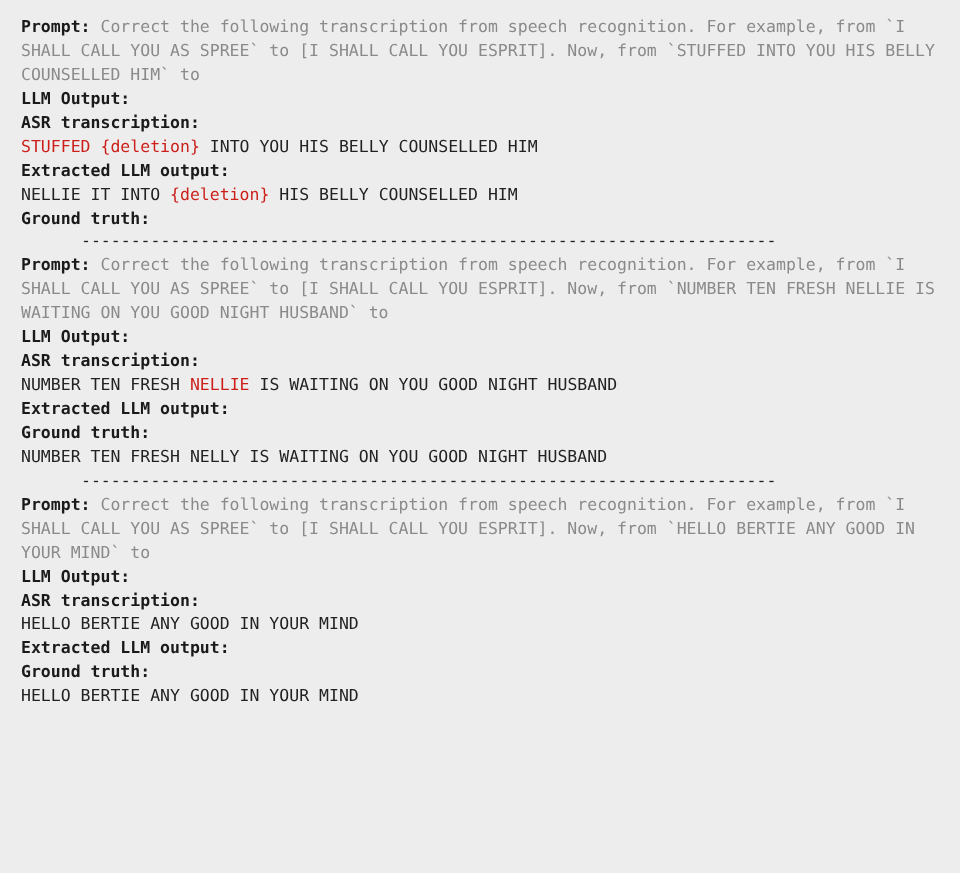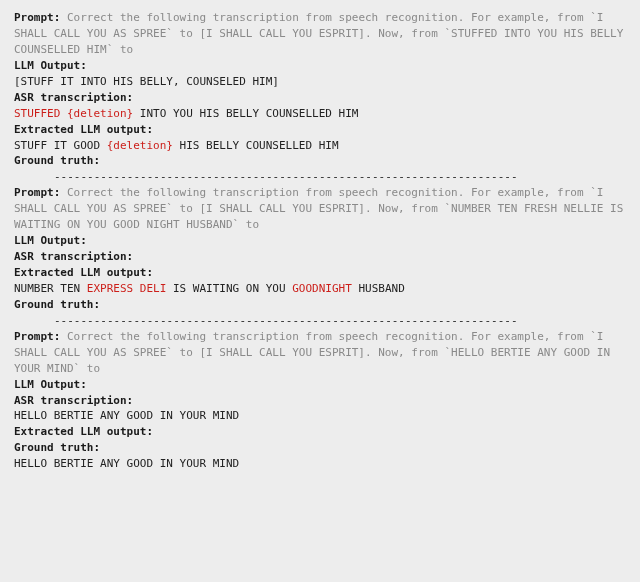--- a/index.html
+++ b/index.html
@@ -34,35 +34,35 @@
     margin-left: 40px;
   }
 </style>
 </head>
 <body>
 
 <div class="outer" id="container">
     <div class="block">
       <div class="line"><span class="label">Prompt: </span><span class="grey">Correct the following transcription from speech recognition. For example, from `I SHALL CALL YOU AS SPREE` to [I SHALL CALL YOU ESPRIT]. Now, from `STUFFED INTO YOU HIS BELLY COUNSELLED HIM` to</span></div>
       <div class="line"><span class="label">LLM Output:</span></div>
-      <div class="line"><span>[STUFF IT INTO HIS BELLY, COUNSELED HIM]</span></div>
       <div class="line"><span class="label">ASR transcription:</span></div>
       <div class="line"><span class="red">STUFFED {deletion}</span><span> INTO YOU HIS BELLY COUNSELLED HIM</span></div>
       <div class="line"><span class="label">Extracted LLM output:</span></div>
-      <div class="line"><span>STUFF IT GOOD </span><span class="red">{deletion}</span><span> HIS BELLY COUNSELLED HIM</span></div>
+      <div class="line"><span>NELLIE IT INTO </span><span class="red">{deletion}</span><span> HIS BELLY COUNSELLED HIM</span></div>
       <div class="line"><span class="label">Ground truth:</span></div>
     </div>
     <div class="sep">----------------------------------------------------------------------</div>
     <div class="block">
       <div class="line"><span class="label">Prompt: </span><span class="grey">Correct the following transcription from speech recognition. For example, from `I SHALL CALL YOU AS SPREE` to [I SHALL CALL YOU ESPRIT]. Now, from `NUMBER TEN FRESH NELLIE IS WAITING ON YOU GOOD NIGHT HUSBAND` to</span></div>
       <div class="line"><span class="label">LLM Output:</span></div>
       <div class="line"><span class="label">ASR transcription:</span></div>
+      <div class="line"><span>NUMBER TEN FRESH </span><span class="red">NELLIE</span><span> IS WAITING ON YOU GOOD NIGHT HUSBAND</span></div>
       <div class="line"><span class="label">Extracted LLM output:</span></div>
-      <div class="line"><span>NUMBER TEN </span><span class="red">EXPRESS DELI</span><span> IS WAITING ON YOU </span><span class="red">GOODNIGHT</span><span> HUSBAND</span></div>
       <div class="line"><span class="label">Ground truth:</span></div>
+      <div class="line"><span>NUMBER TEN FRESH NELLY IS WAITING ON YOU GOOD NIGHT HUSBAND</span></div>
     </div>
     <div class="sep">----------------------------------------------------------------------</div>
     <div class="block">
       <div class="line"><span class="label">Prompt: </span><span class="grey">Correct the following transcription from speech recognition. For example, from `I SHALL CALL YOU AS SPREE` to [I SHALL CALL YOU ESPRIT]. Now, from `HELLO BERTIE ANY GOOD IN YOUR MIND` to</span></div>
       <div class="line"><span class="label">LLM Output:</span></div>
       <div class="line"><span class="label">ASR transcription:</span></div>
       <div class="line"><span>HELLO BERTIE ANY GOOD IN YOUR MIND</span></div>
       <div class="line"><span class="label">Extracted LLM output:</span></div>
       <div class="line"><span class="label">Ground truth:</span></div>
       <div class="line"><span>HELLO BERTIE ANY GOOD IN YOUR MIND</span></div>

